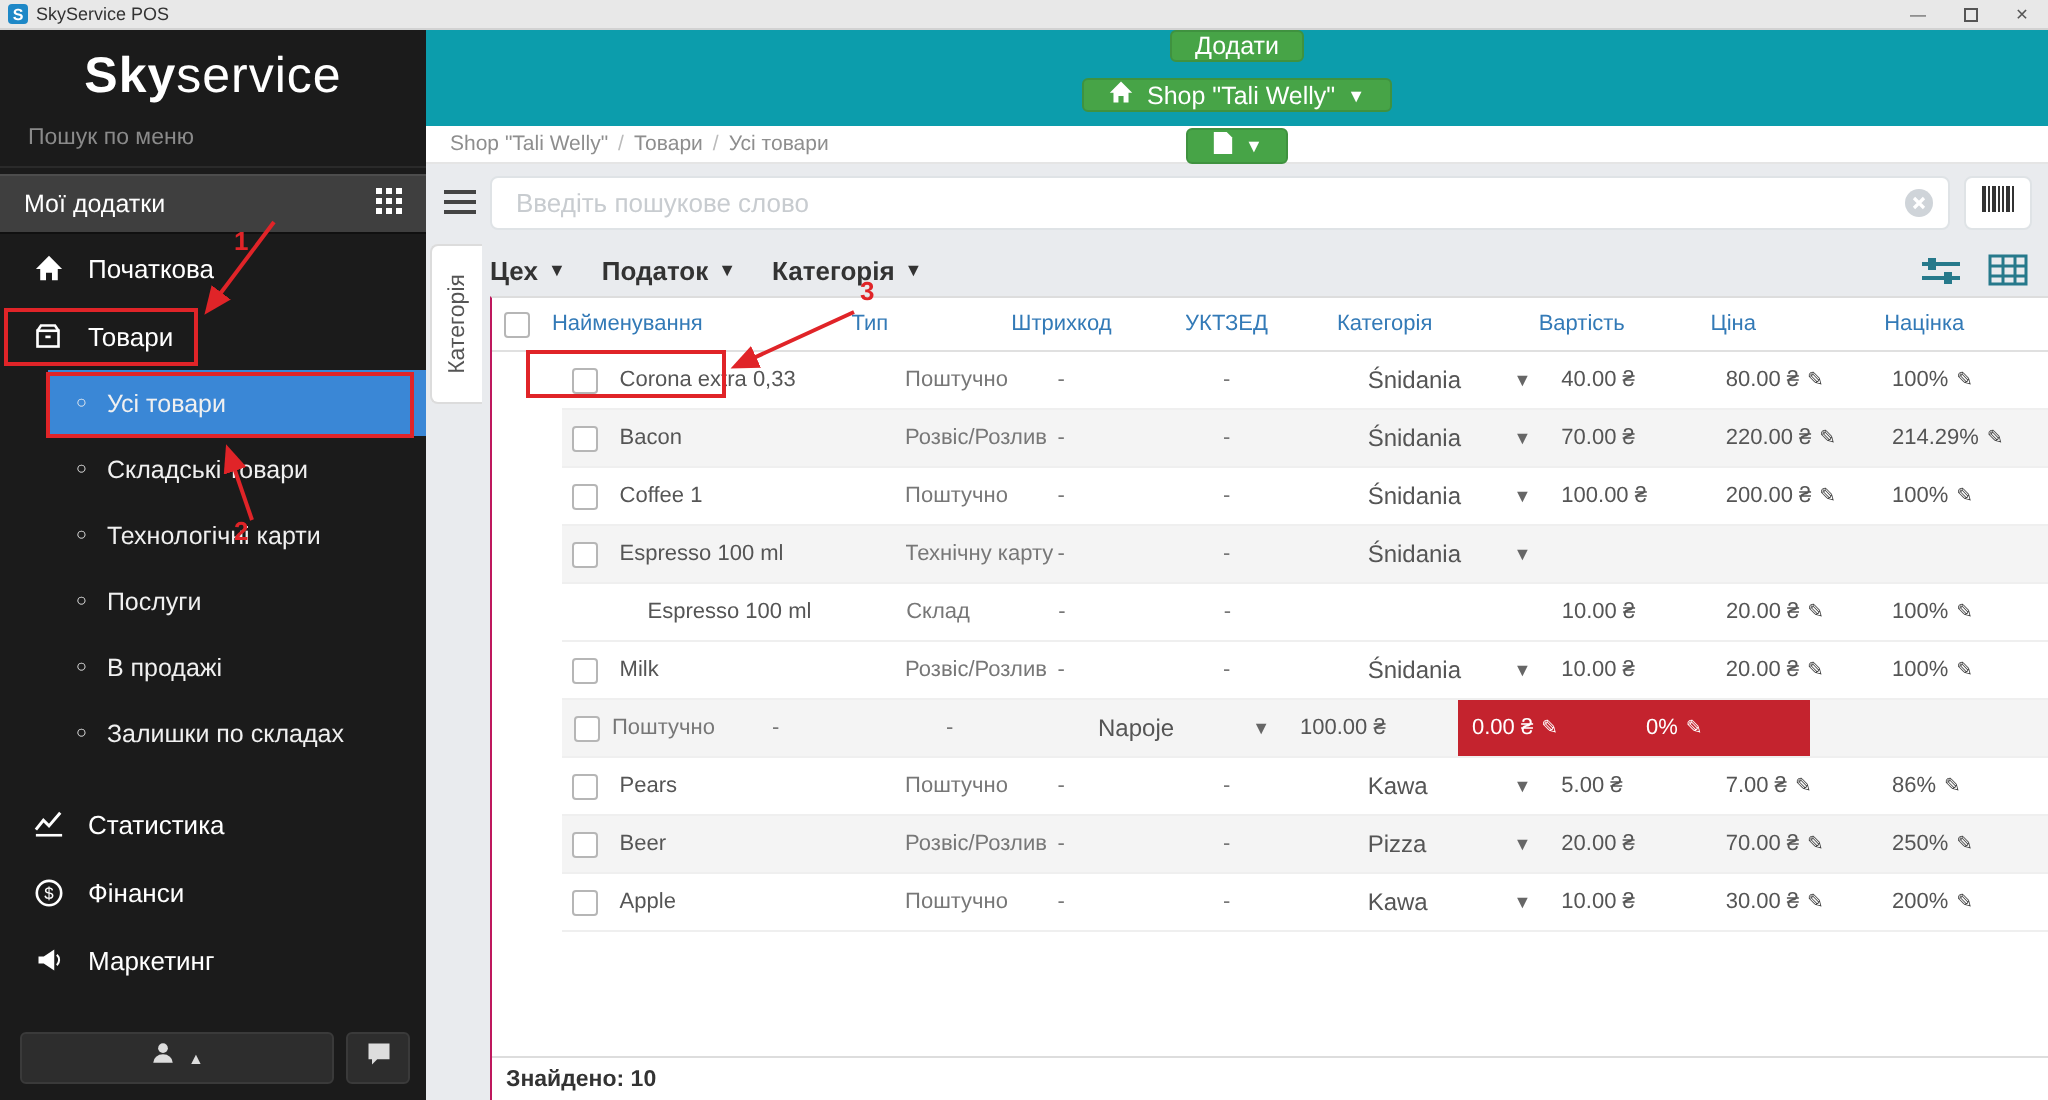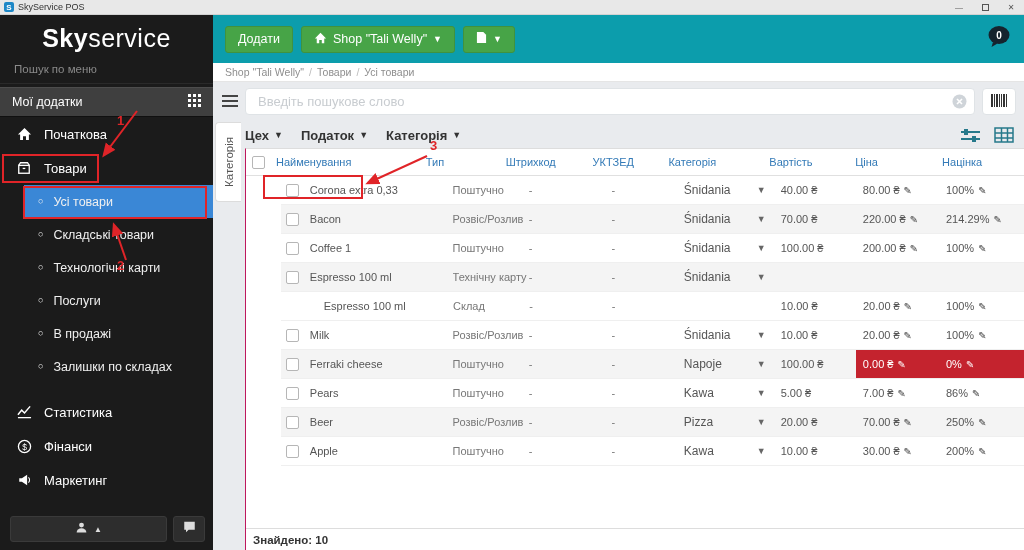--- a/index.html
+++ b/index.html
@@ -41,21 +41,21 @@
   .gap-top { margin-top:12px; }
   .bottom-bar { position:absolute; bottom:8px; left:10px; right:8px; display:flex; gap:6px; }
   .user-btn { flex:1; height:26px; background:#2d2d2d; border:1px solid #3a3a3a; border-radius:3px;
               display:flex; align-items:center; justify-content:center; gap:6px; cursor:pointer; }
   .chat-btn { width:32px; height:26px; background:#2d2d2d; border:1px solid #3a3a3a; border-radius:3px;
               display:flex; align-items:center; justify-content:center; cursor:pointer; }
   .up-caret { font-size:8px; color:#ddd; }
 
   
   .main { flex:1; position:relative; background:#e9ebee; overflow:hidden; }
-  .topbar { height:48px; background:#0c9dac; display:flex; align-items:center; gap:8px; padding:0 12px; }
+  .topbar { height:48px; background:#0c9dac; display:flex; align-items:center; gap:8px; padding:0 12px;flex-direction:column; }
   .btn-green { background:#47a447; border:1px solid #3f923f; color:#fff; font-size:12.5px; height:27px;
                padding:0 12px; border-radius:3px; display:flex; align-items:center; gap:6px; cursor:pointer; }
   .caret { font-size:9px; }
   .topbar-right { margin-left:auto; cursor:pointer; }
   .breadcrumb { height:19px; background:#fff; display:flex; align-items:center; gap:5px; padding:0 12px;
                 font-size:10.5px; color:#8e8e8e; border-bottom:1px solid #e5e5e5; }
   .bc-sep { color:#bbb; }
   .content { position:absolute; top:67px; left:0; right:0; bottom:0; }
 
   .hamburger { position:absolute; top:10px; left:9px; width:16px; cursor:pointer; }
@@ -518,23 +518,20 @@
     </div>
     <div class="cell c-markup">
       <span class="val">100%</span>
       <span class="pencil">✎</span>
     </div>
   </div>
             <div class="trow shaded">
     <div class="cell c-check">
                 <span class="checkbox"></span>
               </div>
-    <div class="cell c-name">
-                <span>Ferraki cheese</span>
-              </div>
     <div class="cell c-type">Поштучно</div>
     <div class="cell c-barcode">-</div>
     <div class="cell c-uktzed">-</div>
     <div class="cell c-cat">
       <span class="cat-text">Napoje</span>
       <span class="cat-caret">▼</span>
     </div>
     <div class="cell c-cost">100.00 ₴</div>
     <div class="cell c-price alert">
       <span class="val">0.00 ₴</span>

